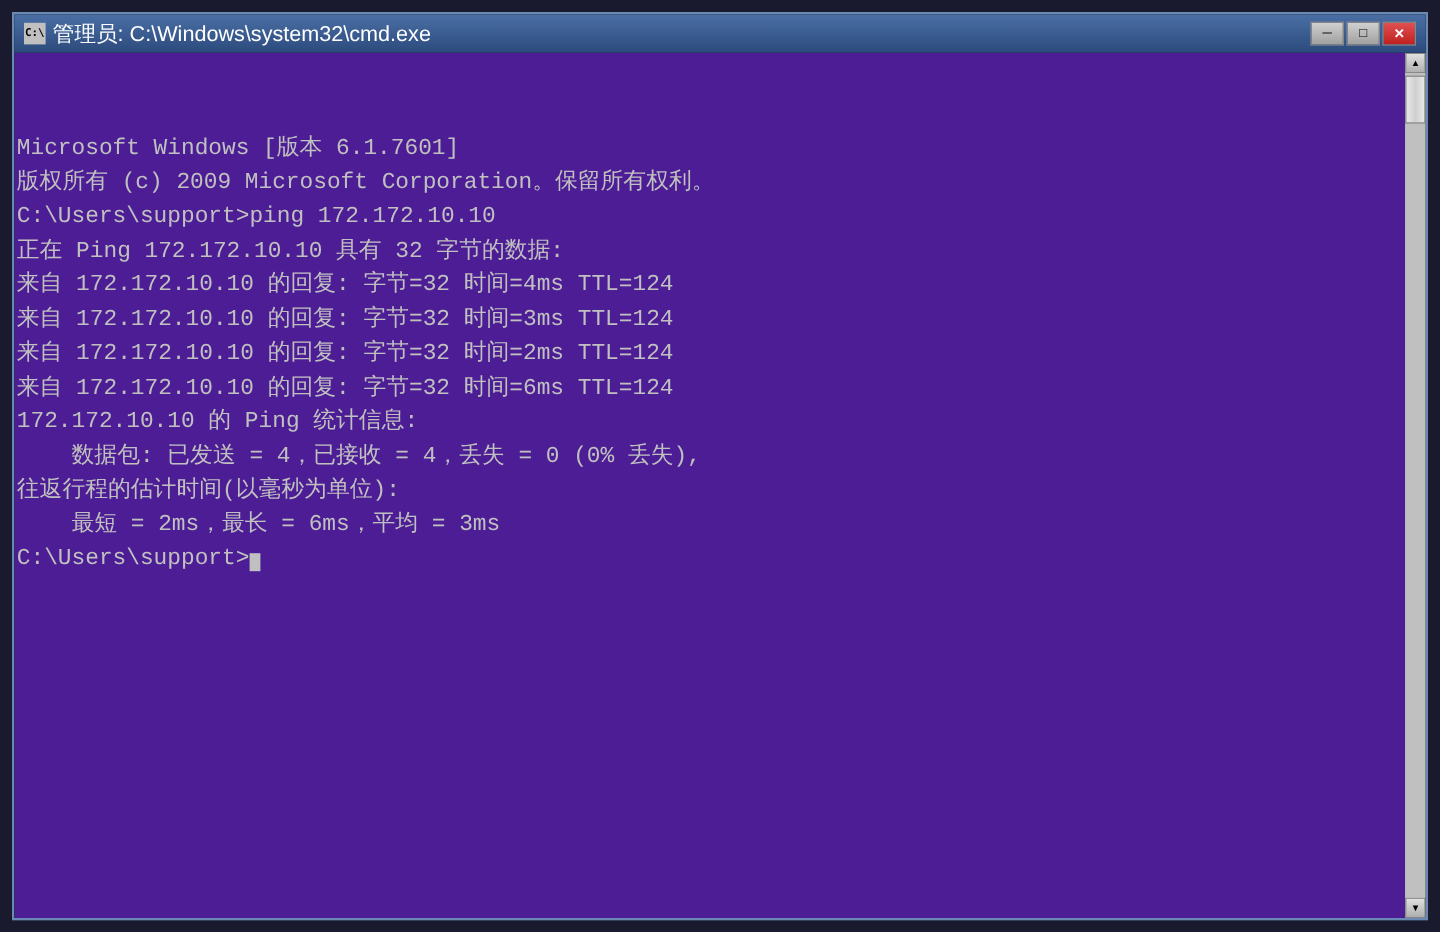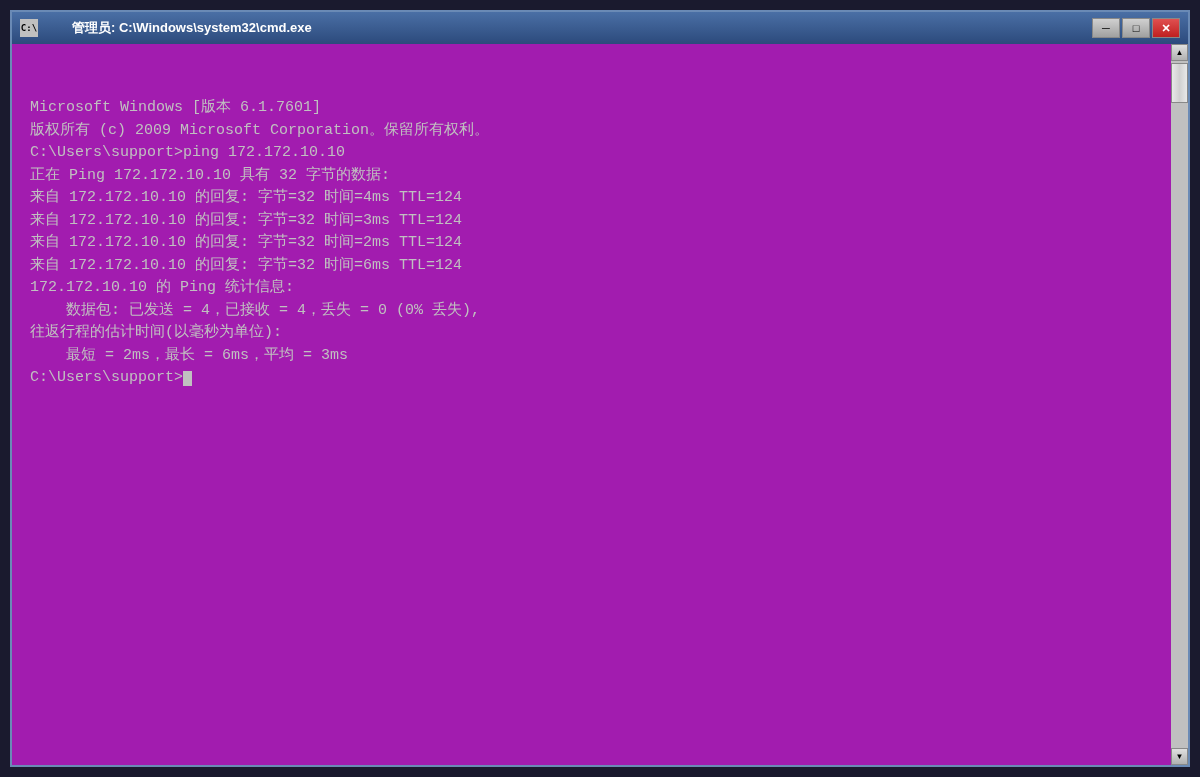--- a/index.html
+++ b/index.html
@@ -47,24 +47,23 @@
       align-items: center;
       justify-content: center;
       font-size: 10px;
       color: #000;
       font-weight: bold;
       flex-shrink: 0;
     }
 
     .title-bar-text {
       color: #ffffff;
-      font-size: 13px;
-      font-weight: bold;
+      font-size: 18px;
+      font-weight: normal;
       flex: 1;
-      margin-left: 28px;
     }
 
     .title-bar-controls {
       display: flex;
       gap: 2px;
     }
 
     .title-btn {
       width: 28px;
       height: 20px;
@@ -85,25 +84,25 @@
     }
 
     .window-body {
       display: flex;
       flex: 1;
       overflow: hidden;
     }
 
     .terminal {
       flex: 1;
-      background: #a21caf;
-      padding: 8px 18px;
+      background: #4c1d95;
+      padding: 8px 2px;
       overflow-y: auto;
       font-family: 'Courier New', 'Lucida Console', monospace;
-      font-size: 15px;
+      font-size: 19px;
       color: #c0c0c0;
       line-height: 1.5;
       white-space: pre-wrap;
     }
 
     .scrollbar {
       width: 17px;
       background: #c8c8c8;
       display: flex;
       flex-direction: column;

